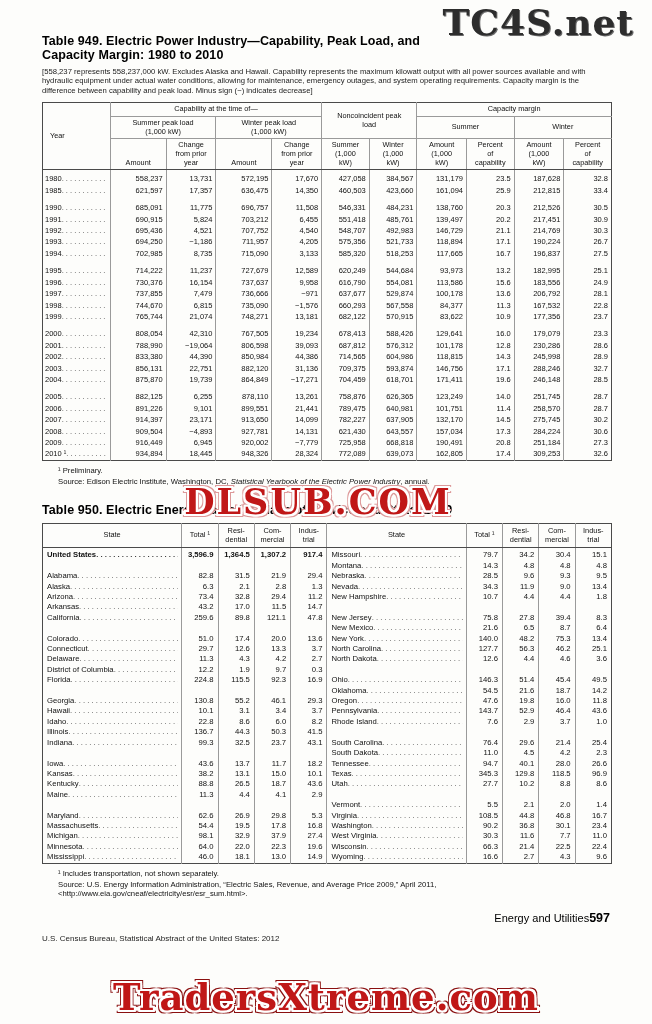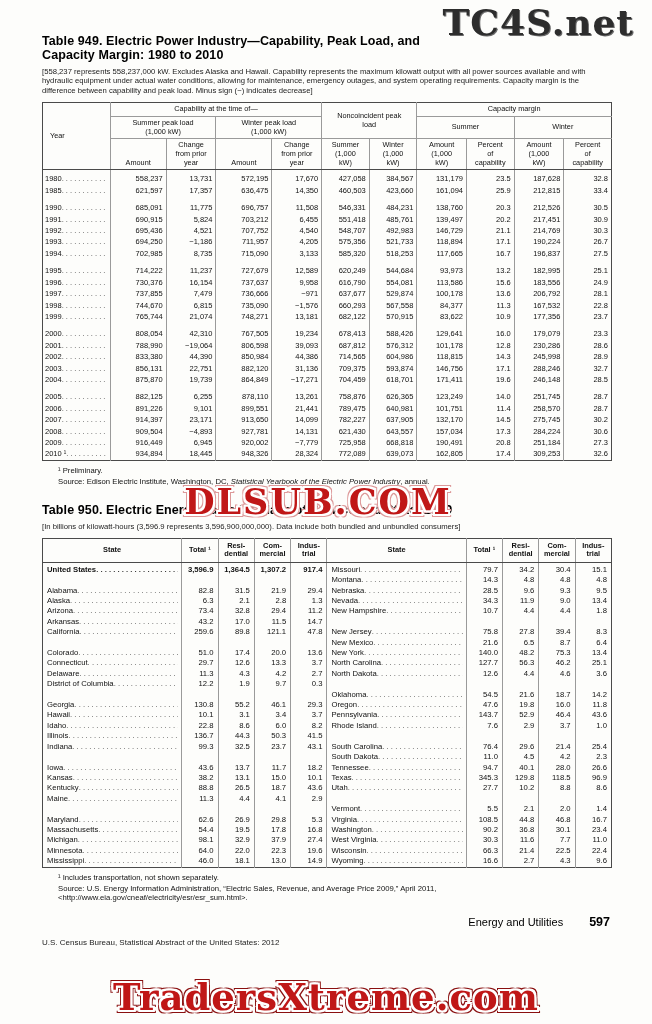--- a/index.html
+++ b/index.html
@@ -34,33 +34,33 @@
   .lead{display:flex;align-items:baseline;overflow:hidden;}
   .lead .nm{white-space:nowrap;}
   .dots{flex:1 1 auto;overflow:hidden;white-space:nowrap;color:#3a3a3a;}
   .dots::after{content:". . . . . . . . . . . . . . . . . . . . . . . . . . . . . . . . . . . . . . . .";}
 
   .fnote{font-size:7.7px;line-height:9.2px;margin-top:5px;padding-left:16px;}
   .src{font-size:7.7px;line-height:9.2px;margin-top:2px;padding-left:16px;max-width:568px;}
 
   
   .t950{margin-top:6px;border:1px solid #4a4a4a;font-size:7.7px;}
-  .t950 th{font-weight:bold;text-align:center;vertical-align:middle;padding:3px 1px;font-size:7.4px;
+  .t950 th{font-weight:normal;text-align:center;vertical-align:middle;padding:3px 1px;font-size:7.4px;
            line-height:8.6px;border-right:1px solid #9a9a9a;border-bottom:1px solid #4a4a4a;color:#111;}
   .t950 th:last-child{border-right:none;}
   .t950 th.sh{}
   .t950 td{border-right:1px solid #9a9a9a;line-height:10.4px;padding:0 3px 0 4px;white-space:nowrap;overflow:hidden;}
   .t950 td:last-child{border-right:none;}
   .t950 td.num{padding:0 4px 0 1px;}
   .t950 tbody tr:first-child td{padding-top:2px;}
 
   
   .pagefoot{display:flex;justify-content:flex-end;align-items:baseline;margin-top:13px;padding-right:2px;}
   .foot-sect{font-size:11px;color:#000;}
-  .foot-page{font-size:12.5px;font-weight:bold;color:#000;margin-left:26px;}
+  .foot-page{font-size:12.5px;font-weight:bold;color:#000;}
   .census{font-size:8px;margin-top:9px;color:#1c1c1c;}
 
   
   .wm{position:absolute;font-family:"DejaVu Serif",serif;font-weight:bold;white-space:nowrap;z-index:6;}
   .wm-tc4s{top:1px;right:18px;font-size:36px;color:#2d2d2d;letter-spacing:1px;text-shadow:1px 1px 0 #6a6a6a;}
   .wm-dlsub{top:481px;left:50%;transform:translateX(-53%);font-size:35px;color:#c01717;letter-spacing:2px;
     text-shadow:-2px -2px 0 #fff,2px -2px 0 #fff,-2px 2px 0 #fff,2px 2px 0 #fff,
                 -2px 0 0 #fff,2px 0 0 #fff,0 -2px 0 #fff,0 2px 0 #fff,
                 -3px -3px 0 #d99,3px 3px 0 #d99,-3px 3px 0 #d99,3px -3px 0 #d99;}
   .wm-traders{bottom:5px;left:50%;transform:translateX(-50%);font-size:37px;color:#c01717;letter-spacing:1px;
@@ -611,21 +611,20 @@
             <td class="num">309,253</td>
             <td class="num">32.6</td>
           </tr>
         </tbody>
     </table>
 
     <div class="fnote">¹ Preliminary.</div>
     <div class="src"><span>Source: Edison Electric Institute, Washington, DC, </span><i>Statistical Yearbook of the Electric Power Industry</i><span>, annual.</span></div>
 
     <div class="t-title t950-title">Table 950. Electric Energy Sales by Class of Service and State: 2009</div>
-    <div class="note">[In billions of kilowatt-hours (3,596.9 represents 3,596,900,000,000). Data include both bundled and unbundled consumers]</div>
 
     <table class="t950">
       <colgroup>
         <col style="width:138px">
           <col style="width:36px">
           <col style="width:36px">
           <col style="width:36px">
           <col style="width:36px">
         <col style="width:138px">
           <col style="width:36px">
@@ -892,20 +891,42 @@
             <td class="num">1.9</td>
             <td class="num">9.7</td>
             <td class="num">0.3</td>
             <td class="scell"></td>
             <td class="num"></td>
             <td class="num"></td>
             <td class="num"></td>
             <td class="num"></td>
           </tr>
           <tr>
+            <td class="scell">
+              <div class="lead">
+                <span class="nm">Florida</span>
+                <span class="dots"></span>
+              </div>
+            </td>
+            <td class="num">224.8</td>
+            <td class="num">115.5</td>
+            <td class="num">92.3</td>
+            <td class="num">16.9</td>
+            <td class="scell">
+              <div class="lead">
+                <span class="nm">Ohio</span>
+                <span class="dots"></span>
+              </div>
+            </td>
+            <td class="num">146.3</td>
+            <td class="num">51.4</td>
+            <td class="num">45.4</td>
+            <td class="num">49.5</td>
+          </tr>
+          <tr>
             <td class="scell"></td>
             <td class="num"></td>
             <td class="num"></td>
             <td class="num"></td>
             <td class="num"></td>
             <td class="scell">
               <div class="lead">
                 <span class="nm">Oklahoma</span>
                 <span class="dots"></span>
               </div>

